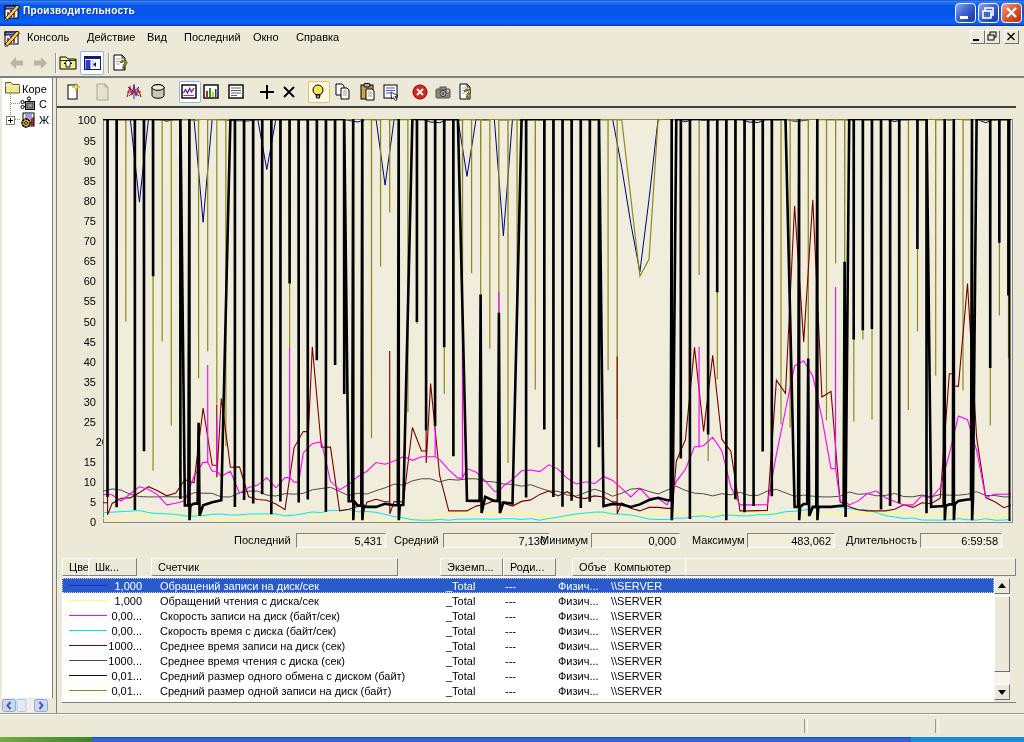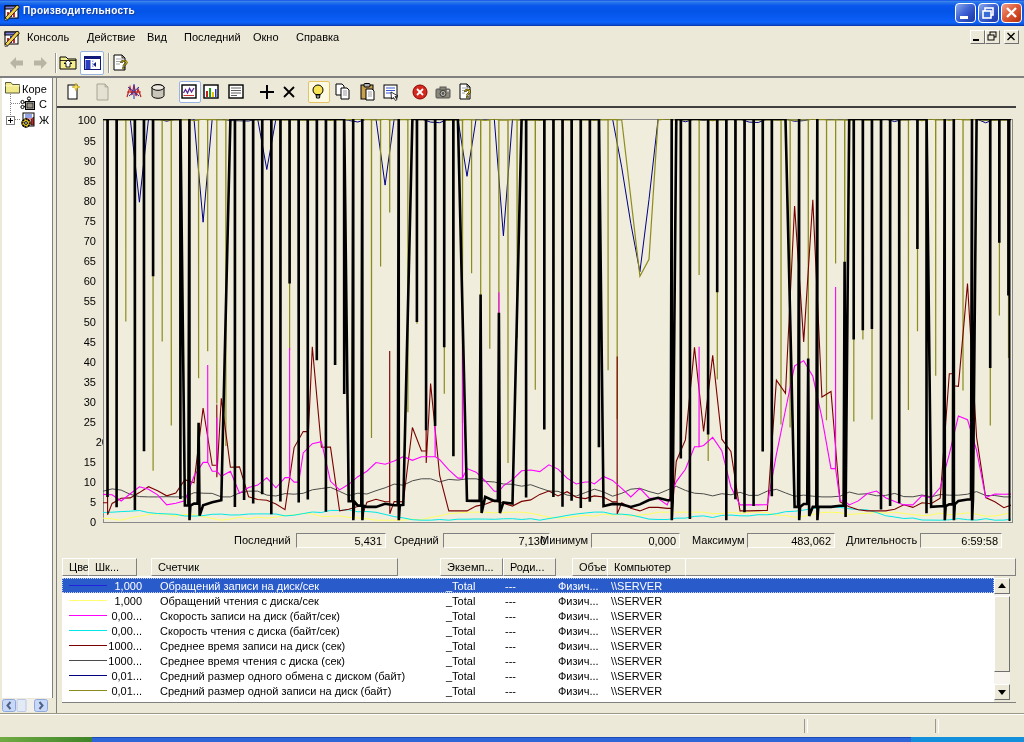--- a/index.html
+++ b/index.html
@@ -332,21 +332,21 @@
       <div class="c-scale">0,00...</div>
       <div class="c-name">Скорость записи на диск (байт/сек)</div>
       <div class="c-inst">_Total</div>
       <div class="c-par">---</div>
       <div class="c-obj">Физич...</div>
       <div class="c-comp">\\SERVER</div>
     </div>
 <div class="trow" style="top:47px;color:#000;">
       <div class="swatch" style="background:#00E8E8"></div>
       <div class="c-scale">0,00...</div>
-      <div class="c-name">Скорость чтения с диска (байт/сек)</div>
+      <div class="c-name">Скорость время с диска (байт/сек)</div>
       <div class="c-inst">_Total</div>
       <div class="c-par">---</div>
       <div class="c-obj">Физич...</div>
       <div class="c-comp">\\SERVER</div>
     </div>
 <div class="trow" style="top:62px;color:#000;">
       <div class="swatch" style="background:#7A0000"></div>
       <div class="c-scale">1000...</div>
       <div class="c-name">Среднее время записи на диск (сек)</div>
       <div class="c-inst">_Total</div>

